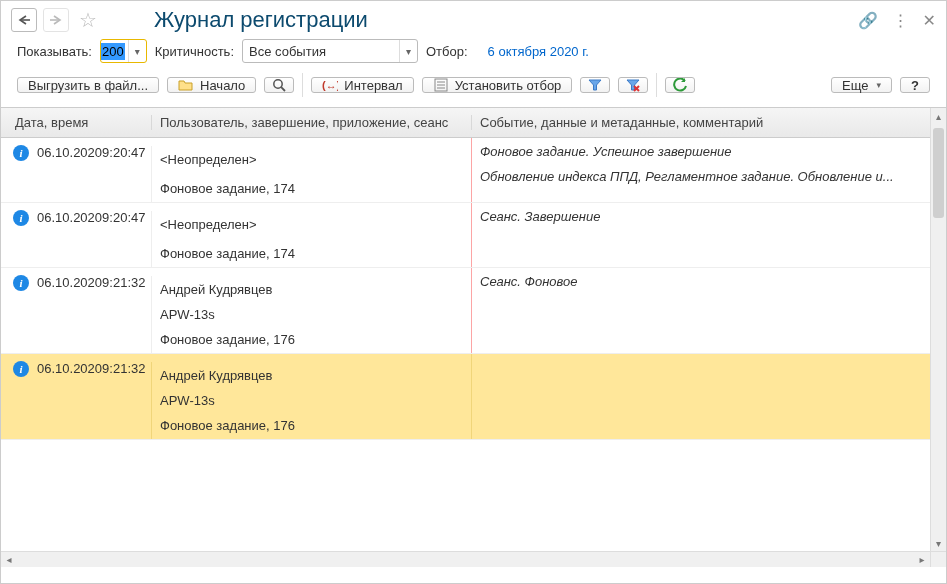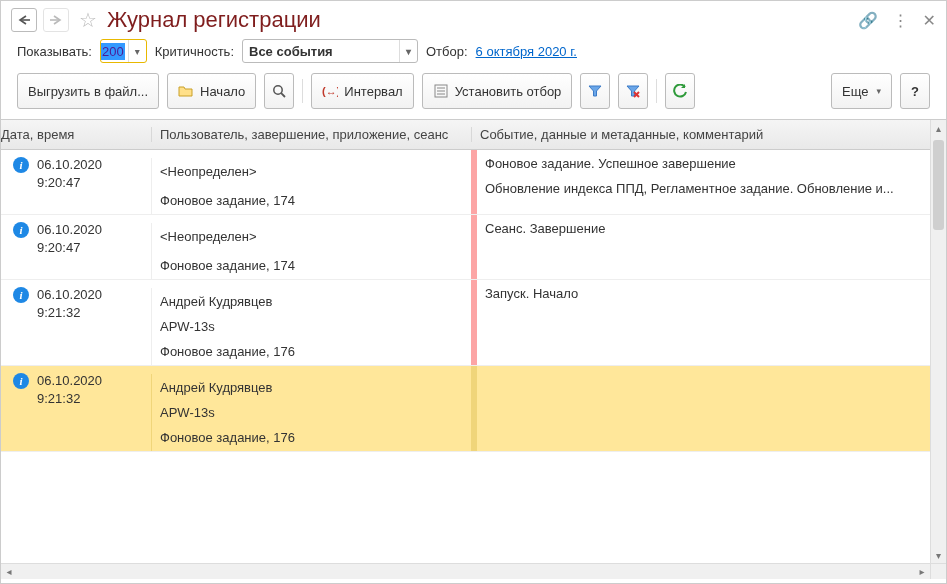--- a/index.html
+++ b/index.html
@@ -23,99 +23,99 @@
   .nav-btn {
     width: 26px; height: 24px;
     border: 1px solid #bbb;
     border-radius: 3px;
     background: #fff;
     display: flex; align-items: center; justify-content: center;
     cursor: pointer;
   }
   .nav-btn.disabled { opacity: 0.4; cursor: default; }
   .star { color: #bbb; font-size: 20px; margin: 0 4px; }
-  .title { font-size: 22px; color: #7f1d1d; flex: 1; }
+  .title { font-size: 22px; color: #0c4a6e; flex: 1; margin-left: 47px; }
   .title-icons { display: flex; gap: 14px; align-items: center; color: #888; }
   .title-icons span { cursor: pointer; }
   .filters {
     display: flex; align-items: center; gap: 8px;
     padding: 2px 16px 6px 16px;
     font-size: 13px;
   }
   .lbl { color: #333; }
   .show-field {
     display: flex; align-items: center;
     border: 1px solid #e8b800;
     border-radius: 3px;
     height: 24px;
     background: #fff;
   }
-  .show-field .sel { background: #3399ff; color: #4c1d95; padding: 0 0; }
+  .show-field .sel { background: #3399ff; color: #000000; padding: 0 0; }
   .show-field .dd {
     width: 18px; height: 100%; border-left: 1px solid #ddd;
     display:flex; align-items:center; justify-content:center; cursor:pointer;
     color: #666; font-size: 10px;
   }
   .crit-field {
     display: flex; align-items: center;
     border: 1px solid #bbb;
     border-radius: 3px;
-    height: 24px; width: 176px; background: #fff; font-weight: bold;
+    height: 24px; width: 176px; background: #fff;
   }
   .crit-field span.val { flex:1; padding: 0 6px; }
   .crit-field .dd {
     width: 18px; height: 100%; border-left: 1px solid #ddd;
     display:flex; align-items:center; justify-content:center; cursor:pointer;
     color:#666; font-size:10px;
   }
-  .link { color: #0066cc; text-decoration: underline; cursor: pointer; }
+  .link { color: #0066cc; cursor: pointer; margin-left: 12px; }
   .toolbar {
     display: flex; align-items: center; gap: 8px;
     padding: 4px 16px 10px 16px;
   }
   .btn {
-    height: 36px;
+    height: 16px;
     border: 1px solid #bbb;
     border-radius: 3px;
     background: linear-gradient(#fff,#f2f2f2);
     display: flex; align-items: center; gap: 6px;
     padding: 0 10px; cursor: pointer;
     font-size: 13px; color: #333;
   }
   .btn.icon-only { padding: 0; width: 30px; justify-content: center; }
   .btn .dd-small { font-size: 9px; color:#666; margin-left:2px;}
   .ico { width:16px; height:16px; display:inline-flex; align-items:center; justify-content:center; }
   .spacer { flex: 1; }
   .table-wrap { border-top: 1px solid #ccc; position: relative; height: 460px; }
   .thead {
     display: flex;
     background: linear-gradient(#f5f5f5,#e9e9e9);
     border-bottom: 1px solid #ccc;
     font-size: 13px; color: #444;
     height: 30px; align-items: center;
   }
-  .col1 { width: 150px; }
+  .col1 { width: 150px; padding-left: 14px; }
   .col2 { width: 320px; padding-left: 8px; border-left: 1px solid #d8d8d8; }
   .col3 { flex: 1; padding-left: 8px; border-left: 1px solid #d8d8d8; }
   .tbody { overflow-y: auto; height: 430px; }
   .row { display:flex; border-bottom: 1px solid #eee; }
   .row.selected { background: #ffe79a; }
   .cell { padding: 6px 8px 6px 8px; font-size: 13px; }
   .c1 { width:150px; display:flex; gap:8px; padding-left:12px;}
   .c2 { width:320px; border-left: 1px solid #eee; margin-top: 8px; }
-  .c3 { flex:1; border-left: 6px solid #fca5a5; }
+  .c3 { flex:1; border-left: 1px solid #fca5a5; font-style: italic; }
   .row.selected .c2, .row.selected .c3 { border-left-color: #f0d57a; }
   .info-ico {
     width:16px; height:16px; border-radius:50%;
     background:#1e88e5; color:#fff; font-weight:bold;
     font-size:11px; display:flex; align-items:center; justify-content:center;
     flex-shrink:0; margin-top:1px;
     font-style: italic; font-family: Georgia, serif;
   }
-  .dt { display:flex; flex-direction:column; line-height:1.35; }
+  .dt { display:flex; flex-direction:row; line-height:1.35; }
   .subline { margin-top: 14px; }
   .subline2 { margin-top: 10px; }
   .scroll-y {
     position:absolute; right:0; top:0; bottom:16px; width:16px;
     background:#f0f0f0; border-left:1px solid #ddd;
   }
   .scroll-y .thumb {
     position:absolute; left:2px; right:2px; top:20px; height:90px;
     background:#cfcfcf; border-radius:3px;
   }
@@ -303,21 +303,21 @@
             <span>06.10.2020</span>
             <span>9:21:32</span>
           </div>
         </div>
         <div class="cell c2">
           <div>Андрей Кудрявцев</div>
           <div class="subline2">APW-13s</div>
           <div class="subline2">Фоновое задание, 176</div>
         </div>
         <div class="cell c3">
-          <div>Запуск. Начало</div>
+          <div>Сеанс. Фоновое</div>
         </div>
       </div>
       <div class="row selected">
         <div class="cell c1">
           <div class="info-ico">i</div>
           <div class="dt">
             <span>06.10.2020</span>
             <span>9:21:32</span>
           </div>
         </div>

